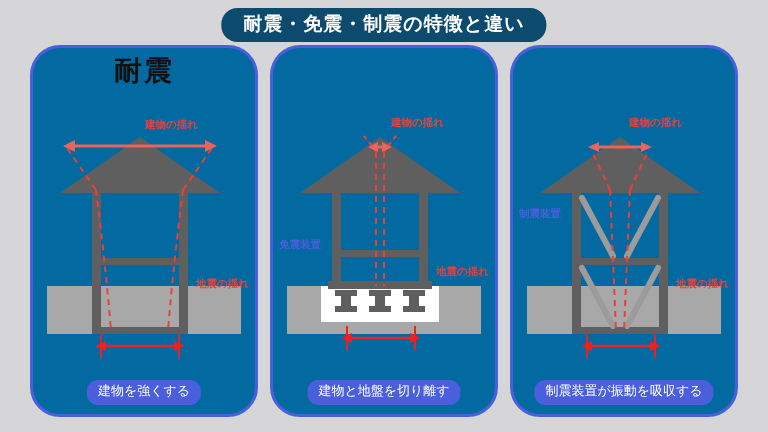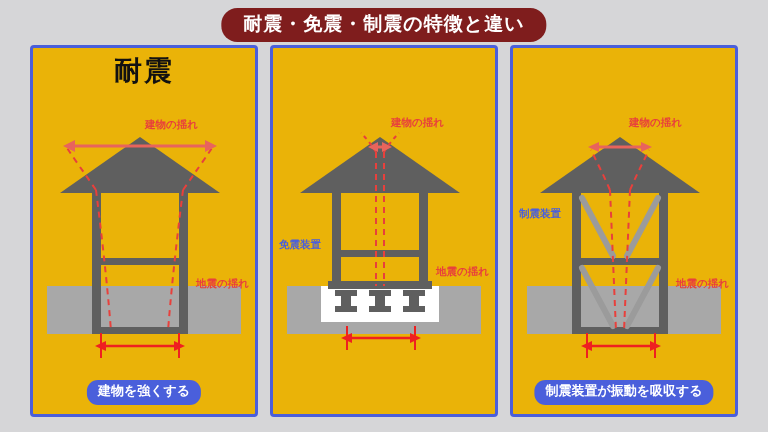--- a/index.html
+++ b/index.html
@@ -14,21 +14,21 @@
     overflow: hidden;
     position: relative;
   }
 
   
   #main-title {
     position: absolute;
     left: 50%;
     top: 8px;
     transform: translateX(-50%);
-    background: #7f1d1d;
+    background: #0c4a6e;
     color: #ffffff;
     font-size: 19px;
     font-weight: bold;
     letter-spacing: 1px;
     padding: 5px 22px 7px 22px;
     border-radius: 16px;
     white-space: nowrap;
     line-height: 1.15;
   }
 
@@ -40,23 +40,23 @@
     width: 768px;
     height: 380px;
     display: flex;
     justify-content: center;
     gap: 12px;
   }
   .panel {
     position: relative;
     width: 228px;
     height: 372px;
-    background: #eab308;
+    background: #0369a1;
     border: 3px solid #4a5fdb;
-    border-radius: 4px;
+    border-radius: 30px;
     box-sizing: border-box;
   }
   .panel-title {
     position: absolute;
     top: 6px;
     left: 0;
     width: 100%;
     text-align: center;
     font-size: 28px;
     font-weight: bold;
@@ -65,21 +65,21 @@
     line-height: 1.2;
   }
   .panel-caption {
     position: absolute;
     bottom: 9px;
     left: 50%;
     transform: translateX(-50%);
     background: #4a5fdb;
     color: #ffffff;
     font-size: 13px;
-    font-weight: bold;
+    font-weight: normal;
     padding: 4px 11px 6px 11px;
     border-radius: 11px;
     white-space: nowrap;
     line-height: 1.15;
   }
   .panel-svg {
     position: absolute;
     left: 0;
     top: 42px;
     width: 222px;
@@ -188,20 +188,21 @@
         <line x1="76" y1="248" x2="140" y2="248" stroke="#ef2020" stroke-width="2.5"></line>
         <polygon points="68,248 79,243 79,253" fill="#ef2020"></polygon>
         <polygon points="148,248 137,243 137,253" fill="#ef2020"></polygon>
         <line x1="74" y1="236" x2="74" y2="260" stroke="#ef2020" stroke-width="2"></line>
         <line x1="142" y1="236" x2="142" y2="260" stroke="#ef2020" stroke-width="2"></line>
       </g>
       <text class="lbl-red" x="163" y="185">地震の揺れ</text>
       <text class="lbl-blue" x="6" y="158">免震装置</text>
     </svg>
 
+    <div class="panel-caption">建物と地盤を切り離す</div>
   </div>
 
   <div class="panel">
 
     <svg class="panel-svg" viewBox="0 0 222 290">
 
       <rect x="14" y="196" width="194" height="48" fill="#a8a8a8"></rect>
 
       <rect x="59" y="102" width="9" height="142" fill="#5f5f5f"></rect>
       <rect x="146" y="102" width="9" height="142" fill="#5f5f5f"></rect>

